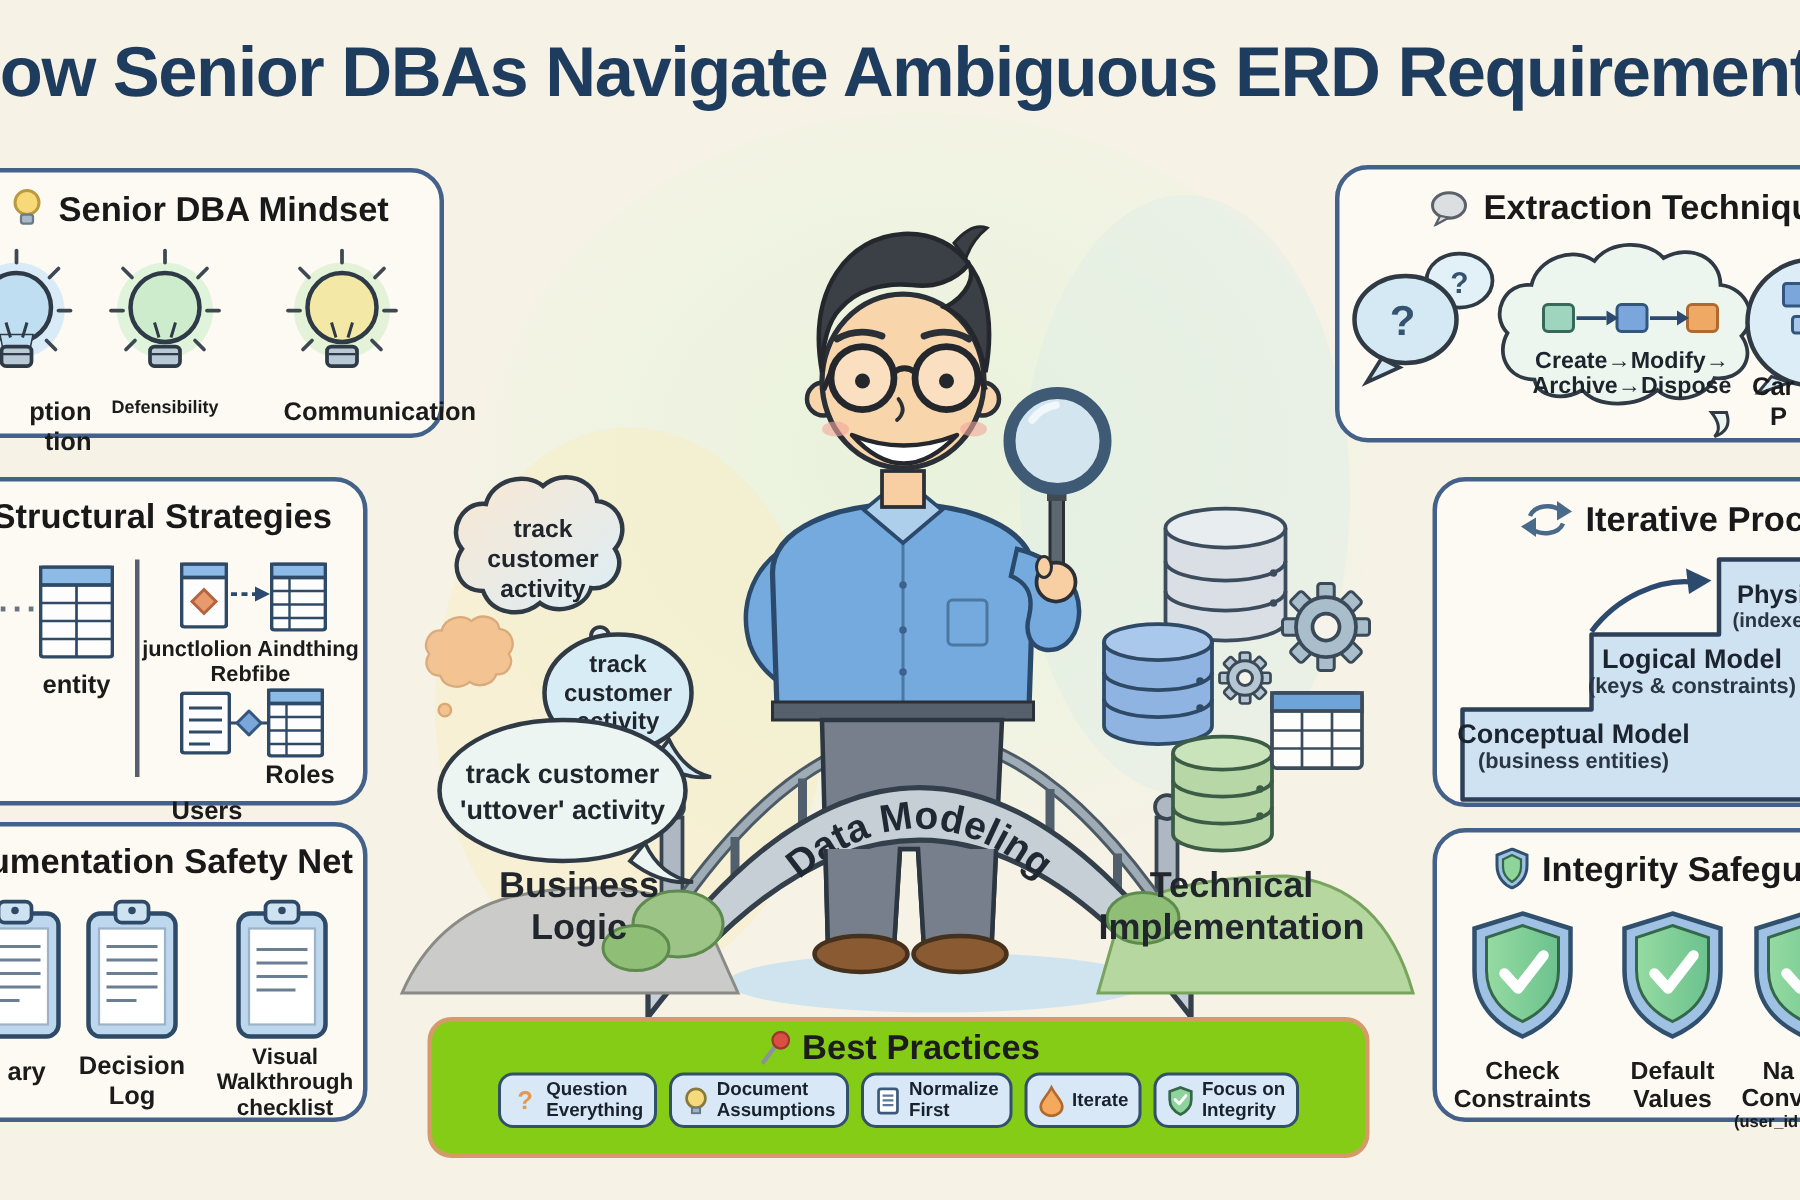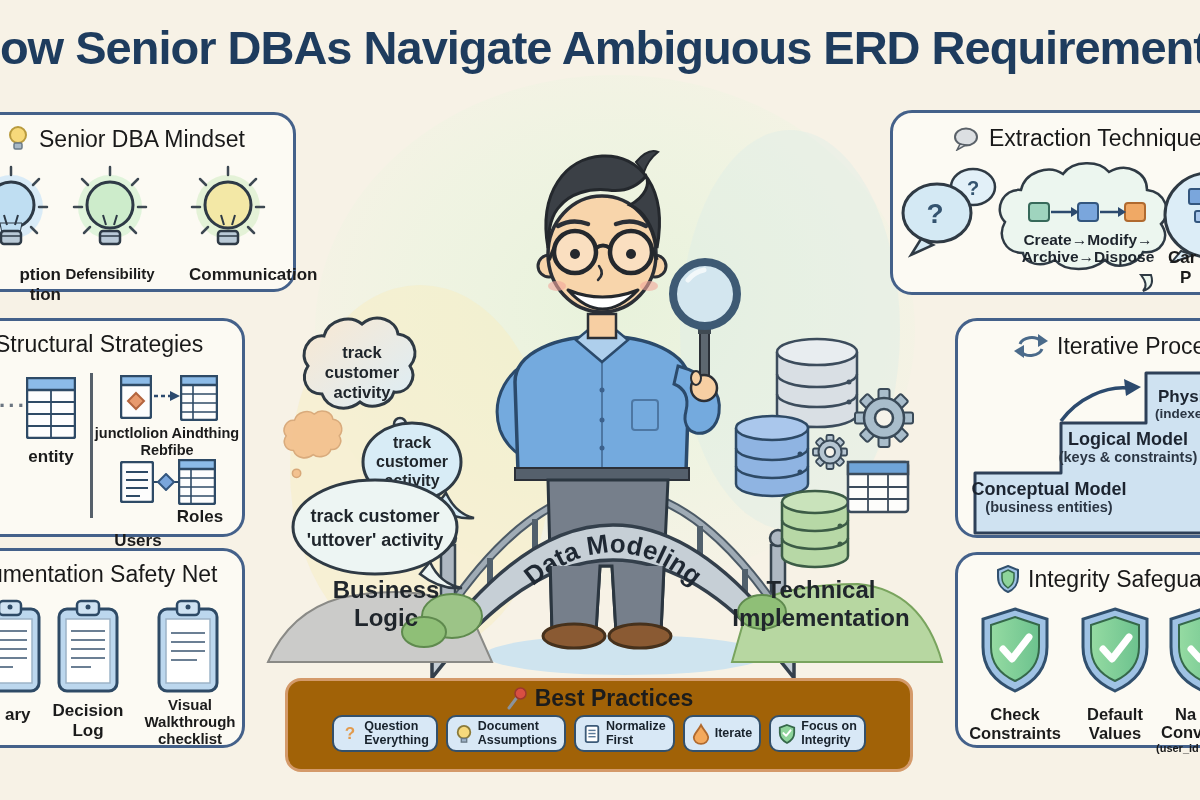--- a/index.html
+++ b/index.html
@@ -19,26 +19,26 @@
   .panel{
     position:absolute;background:#fcfaf3;border:3px solid #44618a;
     border-radius:22px;z-index:2;box-sizing:border-box;
   }
   #p1{left:-44px;top:112px;width:340px;height:180px;}
   #p2{left:-44px;top:318px;width:289px;height:219px;}
   #p3{left:-44px;top:548px;width:289px;height:200px;}
   #p4{left:890px;top:110px;width:335px;height:185px;}
   #p5{left:955px;top:318px;width:268px;height:220px;}
   #p6{left:955px;top:552px;width:268px;height:196px;}
-  .ptitle{position:absolute;display:flex;align-items:center;gap:8px;font-size:23px;font-weight:400;color:#191919;white-space:nowrap;}
+  .ptitle{position:absolute;display:flex;align-items:center;gap:8px;font-size:23px;font-weight:700;color:#191919;white-space:nowrap;}
   .plabel{position:absolute;font-weight:700;color:#1b1b1b;line-height:1.15;}
   .divider{position:absolute;width:2.5px;background:#56606a;}
   #bp{
     position:absolute;left:285px;top:678px;width:628px;height:94px;
-    background:#a16207;border:3px solid #d49a6a;border-radius:16px;
+    background:#84cc16;border:3px solid #d49a6a;border-radius:16px;
     z-index:2;box-sizing:border-box;
   }
   .bptitle{display:flex;justify-content:center;align-items:center;gap:8px;
     font-size:23px;font-weight:700;color:#1c1c1c;padding-top:4px;}
   .chips{display:flex;justify-content:center;align-items:stretch;gap:8px;margin-top:3px;padding:0 4px;}
   .chip{
     display:flex;align-items:center;gap:5px;background:#d8e8f6;
     border:2.5px solid #33506b;border-radius:10px;padding:3px 7px;
   }
   .clabel{display:flex;flex-direction:column;justify-content:center;
@@ -293,21 +293,21 @@
         <line x1="22" y1="62" x2="16" y2="68"></line>
     </g>
     <circle cx="42" cy="40" r="23" fill="#f3e8a6" stroke="#2e3a46" stroke-width="3"></circle>
     <path d="M35,50 L38,60 M49,50 L46,60" stroke="#2e3a46" stroke-width="2" fill="none"></path>
     <rect x="32" y="66" width="20" height="13" rx="3" fill="#b9c9d6" stroke="#2e3a46" stroke-width="2.5"></rect>
     <line x1="33" y1="71" x2="51" y2="71" stroke="#2e3a46" stroke-width="1.5"></line>
   </svg>
   <div class="plabel" style="left:0;top:150px;width:102px;text-align:right;font-size:17px;">
     <span>ption</span><br><span>tion</span>
   </div>
-  <div class="plabel" style="left:94px;top:150px;width:114px;text-align:center;font-size:15px;">Defensibility</div>
+  <div class="plabel" style="left:94px;top:150px;width:114px;text-align:center;font-size:12px;">Defensibility</div>
   <div class="plabel" style="left:206px;top:150px;width:126px;text-align:center;font-size:17px;margin-left:24px;">Communication</div>
 </div>
 
 <div id="p2" class="panel">
   <div class="ptitle" style="left:36px;top:10px;">Structural Strategies</div>
   <div class="divider" style="left:131px;top:52px;height:145px;"></div>
   <div class="plabel" style="left:40px;top:72px;font-size:22px;color:#6a7480;letter-spacing:2px;">···</div>
   <svg class="abs" style="left:67px;top:56px;" width="50" height="62" viewBox="0 0 50 62">
     <rect x="1" y="1" width="48" height="60" rx="2" fill="#fdfdfd" stroke="#2e4a66" stroke-width="2.5"></rect>
     <rect x="1" y="1" width="48" height="12" fill="#8cbbe8" stroke="#2e4a66" stroke-width="2.5"></rect>

